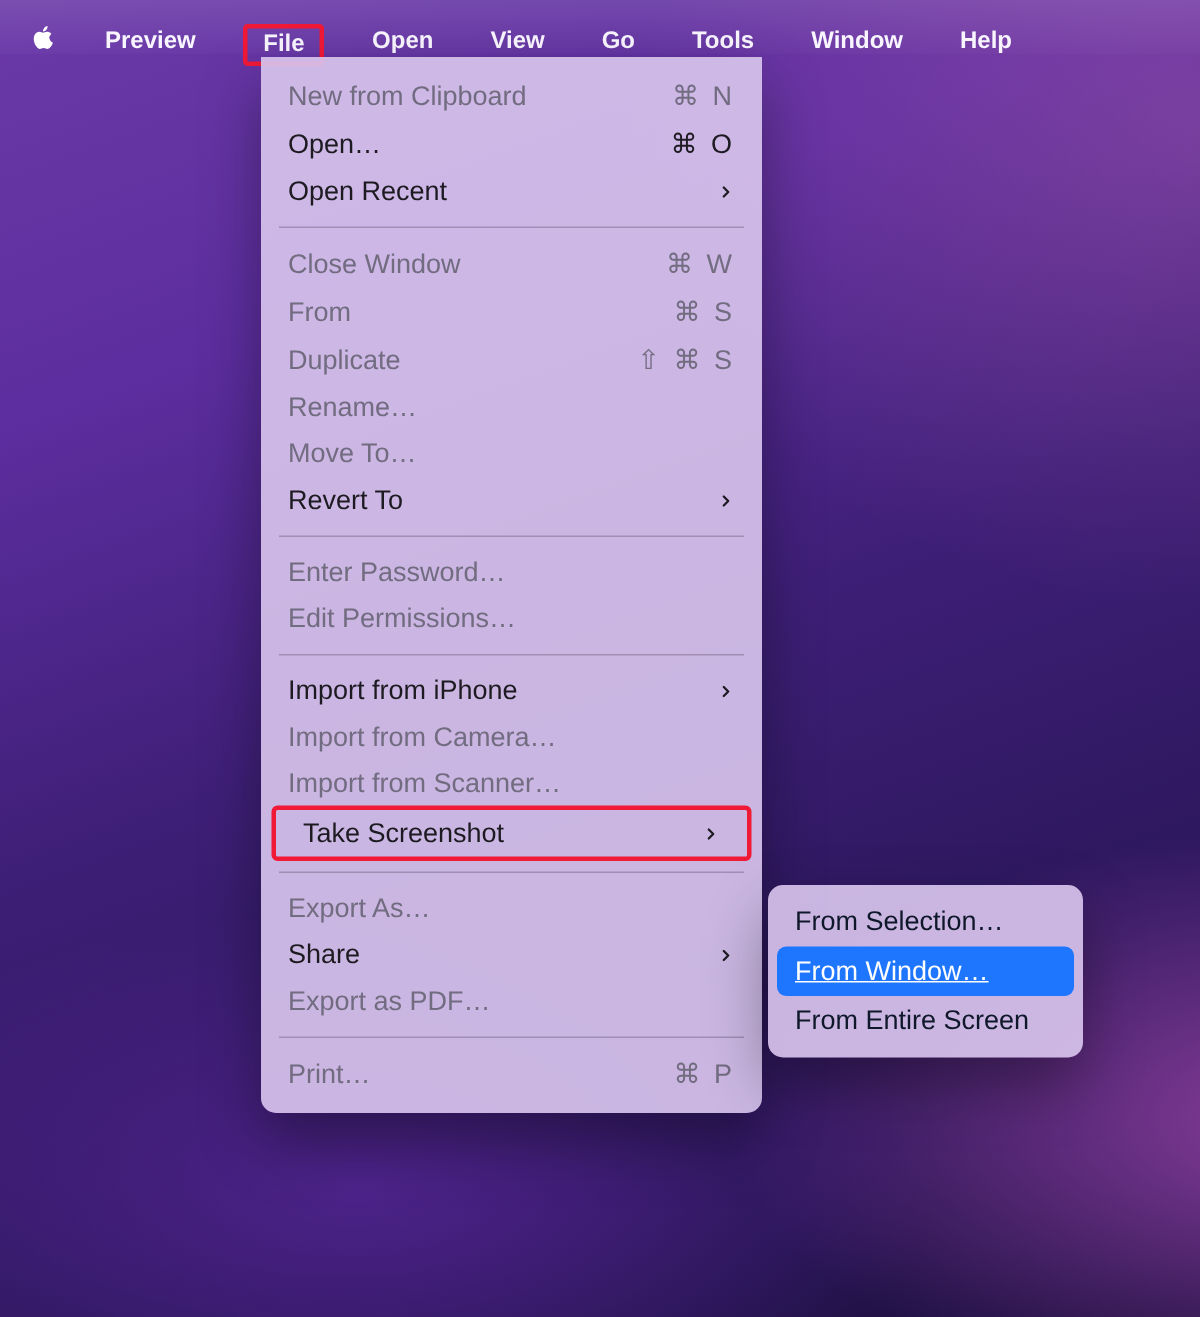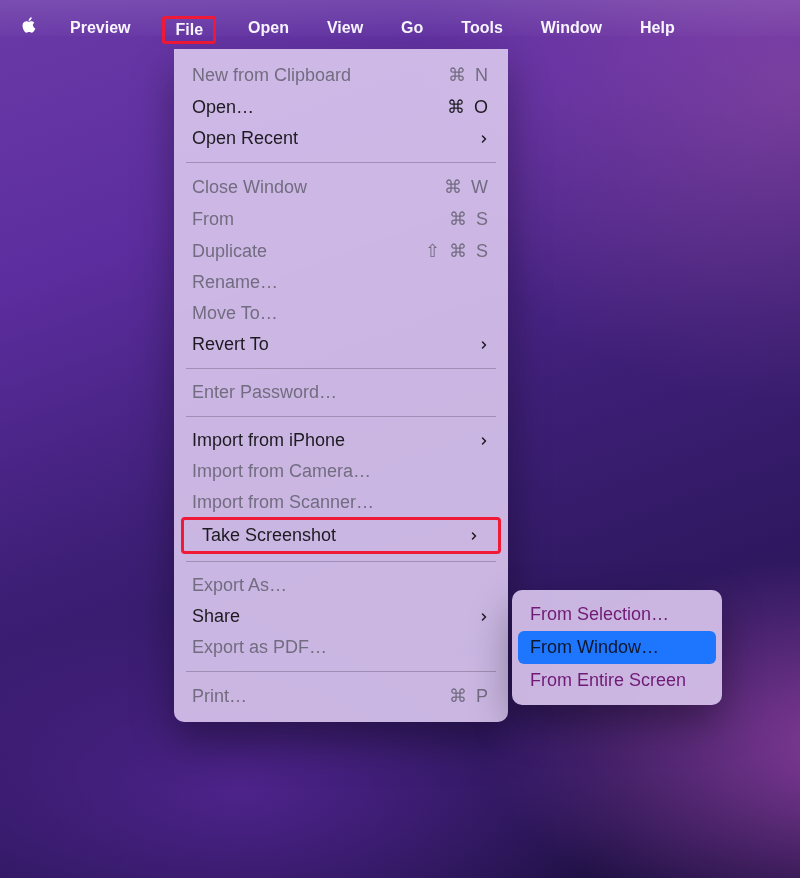--- a/index.html
+++ b/index.html
@@ -52,21 +52,21 @@
     .menubar .mi.active{
       padding: 3px 10px;
     }
     .active-outline{
       border: 3px solid #f01936;
       border-radius: 4px;
     }
     
     .dropdown{
       position:absolute;
-      left:174px; top:49px;
+      left:174px; top:38px;
       width:334px;
       background: rgba(215,195,235,0.92);
       border-radius: 0 0 10px 10px;
       padding: 10px 0;
       box-shadow: 0 20px 40px rgba(0,0,0,0.35);
     }
     .menu-row{
       display:flex;
       align-items:center;
       justify-content:space-between;
@@ -95,28 +95,29 @@
       position:absolute;
       left:512px; top:590px;
       width:210px;
       background: rgba(215,195,235,0.92);
       border-radius: 10px;
       padding: 8px 6px;
       box-shadow: 0 18px 40px rgba(0,0,0,0.35);
     }
     .sub-row{
       font-size:18px;
-      color:#701a75;
+      color:#0f172a;
       padding:6px 12px;
       border-radius:6px;
       cursor:default;
     }
     .sub-row.selected{
       background:#1e76ff;
-      color:#0f172a;
+      color:#ffffff;
+      text-decoration:underline;
     }
   </style>
 </head>
 <body>
 
 <div class="menubar">
   <div class="apple-logo">
     <svg viewBox="0 0 16 16" fill="currentColor">
         <path d="M11.3 8.5c0-1.7 1.4-2.5 1.4-2.6-0.8-1.1-2-1.3-2.4-1.3-1-0.1-2 0.6-2.5 0.6-0.5 0-1.3-0.6-2.2-0.6-1.1 0-2.2 0.7-2.8 1.7-1.2 2.1-0.3 5.1 0.8 6.8 0.6 0.8 1.3 1.8 2.2 1.7 0.9 0 1.2-0.6 2.3-0.6 1.1 0 1.4 0.6 2.3 0.6 1 0 1.6-0.9 2.2-1.7 0.7-1 1-1.9 1-2 0 0-1.9-0.7-2-2.6zM9.7 3.4c0.5-0.6 0.8-1.4 0.7-2.2-0.7 0-1.5 0.5-2 1.1-0.4 0.5-0.8 1.4-0.7 2.1 0.8 0.1 1.5-0.4 2-1z"></path>
       </svg>
@@ -189,20 +190,24 @@
             <polyline points="9 6 15 12 9 18"></polyline>
           </svg>
         </span>
       </span>
     </div>
     <div class="sep"></div>
     <div class="menu-row disabled">
       <span class="label">Enter Password…</span>
       <span class="rhs"></span>
     </div>
+    <div class="menu-row disabled">
+      <span class="label">Edit Permissions…</span>
+      <span class="rhs"></span>
+    </div>
     <div class="sep"></div>
     <div class="menu-row">
       <span class="label">Import from iPhone</span>
       <span class="rhs">
         <span class="chevron">
           <svg viewBox="0 0 24 24" fill="none" stroke="currentColor" stroke-width="3" stroke-linecap="round" stroke-linejoin="round">
             <polyline points="9 6 15 12 9 18"></polyline>
           </svg>
         </span>
       </span>

